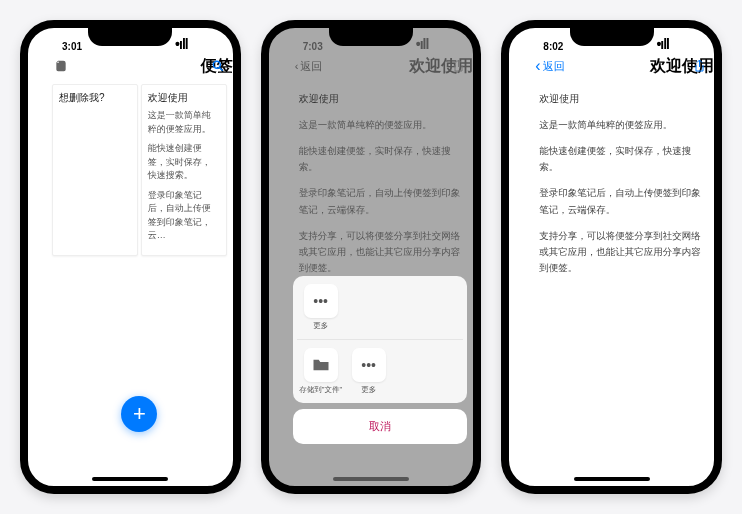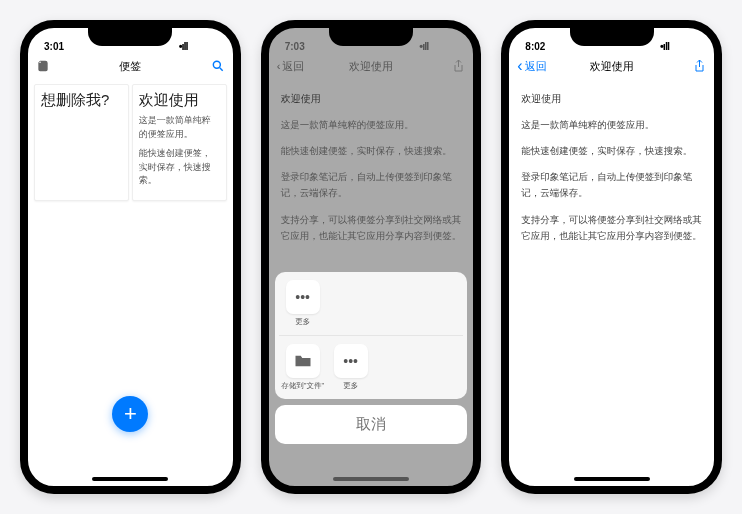--- a/index.html
+++ b/index.html
@@ -13,20 +13,21 @@
     }
     .phone {
       width: 224px;
       height: 474px;
       background: #fff;
       border: 8px solid #000;
       border-radius: 34px;
       position: relative;
       overflow: hidden;
       box-shadow: 0 4px 12px rgba(0,0,0,0.15);
+      padding-left: 18px;
     }
     .notch {
       position: absolute;
       top: 0;
       left: 50%;
       transform: translateX(-50%);
       width: 84px;
       height: 18px;
       background: #000;
       border-radius: 0 0 14px 14px;
@@ -35,21 +36,21 @@
     .status-bar {
       height: 24px;
       display: flex;
       justify-content: space-between;
       align-items: flex-end;
       padding: 0 14px 0 16px;
       font-size: 10px;
       font-weight: bold;
     }
     .status-right { display: flex; gap: 2px; align-items: center; }
-    .sig { font-size: 11px; letter-spacing: -1px; margin-top: 48px; }
+    .sig { font-size: 14px; letter-spacing: -1px; margin-top: 48px; }
     .bat {
       width: 16px; height: 8px;
       border: 1px solid currentColor;
       border-radius: 2px;
       position: relative;
       display: inline-block;
     }
     .bat::after { content:''; position:absolute; right:-3px; top:2px; width:2px; height:4px; background:currentColor; border-radius:0 1px 1px 0; }
     .bat::before { content:''; position:absolute; left:1px; top:1px; width:12px; height:4px; background:currentColor; border-radius:1px; }
 
@@ -57,23 +58,23 @@
       height: 28px;
       display: flex;
       align-items: center;
       justify-content: space-between;
       padding: 0 8px;
       position: relative;
     }
     .nav-title {
       position: absolute;
       left: 0; right: 0;
-      text-align: center;
-      font-size: 11px;
-      font-weight: 400;
+      text-align: right;
+      font-size: 16px;
+      font-weight: 700;
       pointer-events: none;
     }
     .nav-left, .nav-right { display: flex; align-items: center; gap: 2px; font-size: 11px; z-index: 1; }
     .blue { color: #007aff; }
     .evernote-logo { color: #555; }
 
     .content { padding: 2px 4px; height: calc(100% - 52px - 28px); overflow: hidden; position: relative; }
     .home-indicator {
       position: absolute;
       bottom: 5px;
@@ -91,21 +92,21 @@
     .note-card {
       flex: 1;
       background: #fff;
       border: 1px solid #eee;
       border-radius: 2px;
       padding: 6px;
       font-size: 9px;
       color: #333;
       box-shadow: 0 1px 2px rgba(0,0,0,0.05);
     }
-    .note-title { font-weight: 500; margin-bottom: 4px; font-size: 15px; color: #222; }
+    .note-title { font-weight: 500; margin-bottom: 4px; font-size: 10px; color: #222; }
     .note-body { color: #555; line-height: 1.5; }
     .note-body p { margin-bottom: 6px; }
     .fab {
       position: absolute;
       bottom: 26px;
       left: 50%;
       transform: translateX(-50%);
       width: 36px;
       height: 36px;
       background: #007aff;
@@ -166,22 +167,22 @@
       justify-content: center;
       font-size: 14px;
       color: #555;
       box-shadow: 0 1px 2px rgba(0,0,0,0.08);
     }
     .cancel-btn {
       background: #fff;
       border-radius: 10px;
       text-align: center;
       padding: 10px;
-      font-size: 15px;
-      color: #737373;
+      font-size: 11px;
+      color: #be185d;
       font-weight: 500;
     }
     .divider { height: 1px; background: #e5e5e5; margin: 8px 0; }
   </style>
 </head>
 <body>
 
 <div class="phone">
   <div class="notch"></div>
   <div class="status-bar">
@@ -213,20 +214,21 @@
   <div class="content">
     <div class="notes-grid">
       <div class="note-card">
         <div class="note-title">想删除我?</div>
       </div>
       <div class="note-card">
         <div class="note-title">欢迎使用</div>
         <div class="note-body">
           <p>这是一款简单纯粹的便签应用。</p>
           <p>能快速创建便签，实时保存，快速搜索。</p>
+          <p>登录印象笔记后，自动上传便签到印象笔记，云…</p>
         </div>
       </div>
     </div>
     <div class="fab">
       <span>+</span>
     </div>
   </div>
   <div class="home-indicator"></div>
 </div>
 

